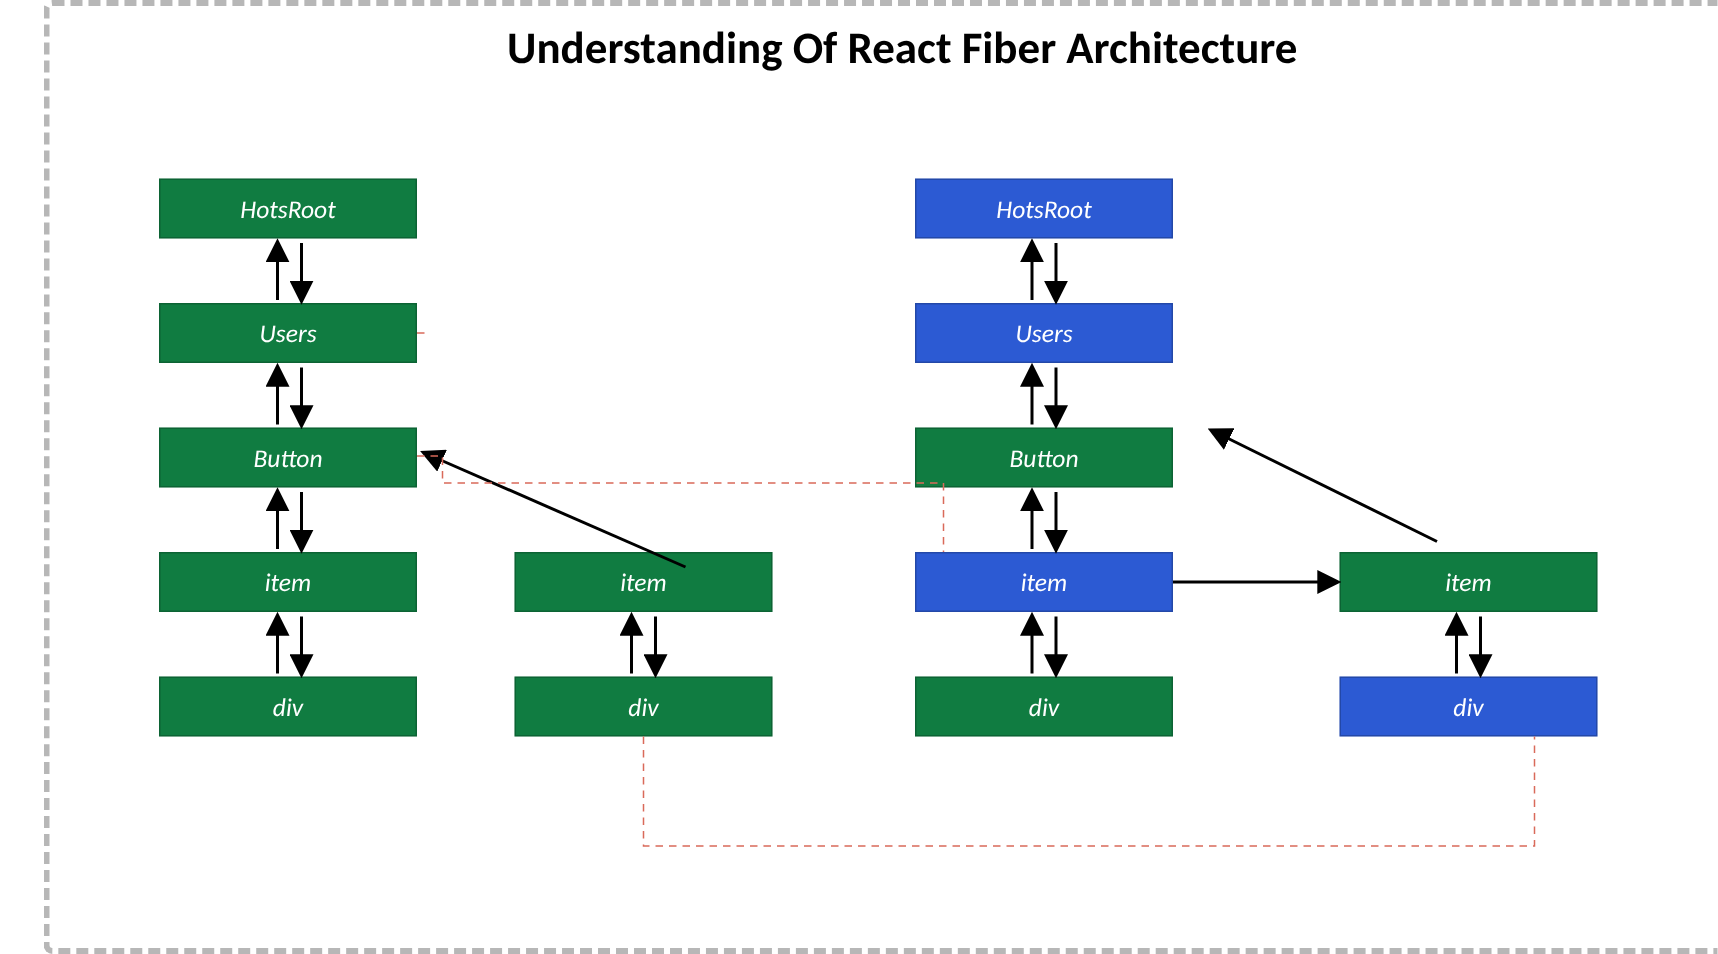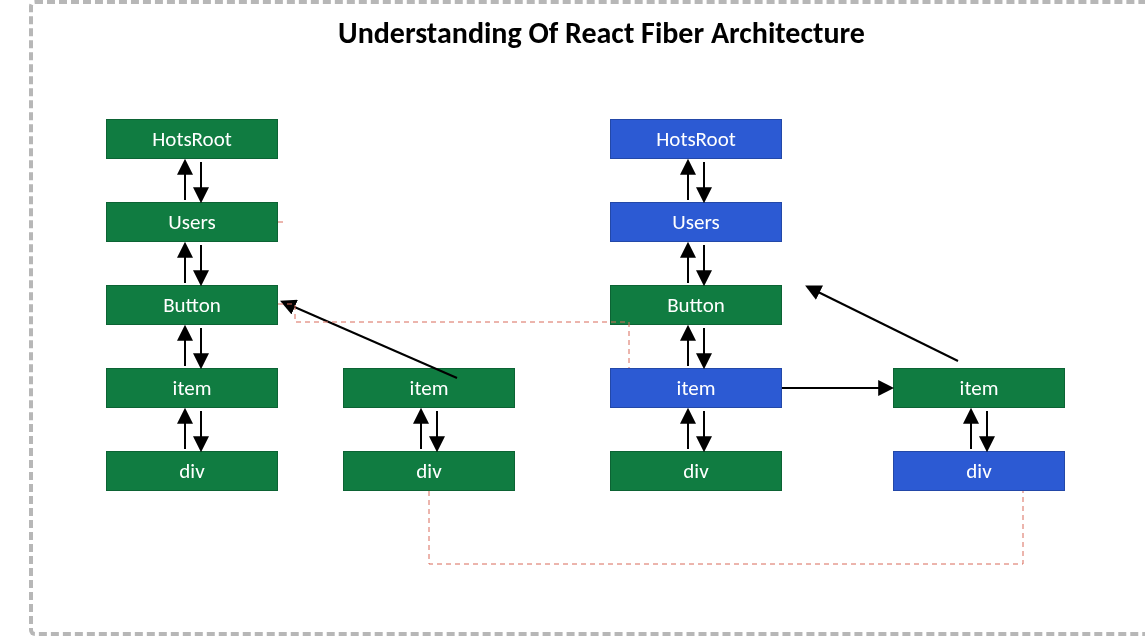--- a/index.html
+++ b/index.html
@@ -12,22 +12,23 @@
     background:#fff;
     overflow:hidden;
     margin-left:29px;
   }
   .title{
     position:absolute;top:10px;left:0;right:0;
     text-align:center;font-weight:700;font-size:30px;color:#000;
   }
   .node{
     position:absolute;box-sizing:border-box;display:flex;align-items:center;justify-content:center;
-    color:#fff;font-size:21px;height:40px;width:172px;
+    color:#fff;font-size:17px;height:40px;width:172px;
     border:1px solid rgba(0,0,0,.2);
+    font-style:italic;
   }
   .green{background:#107c41}
   .blue{background:#2c5ad3}
   svg.layer{position:absolute;left:0;top:0;width:1145px;height:636px;pointer-events:none}
 </style>
 </head>
 <body>
 
 <div class="frame">
 

